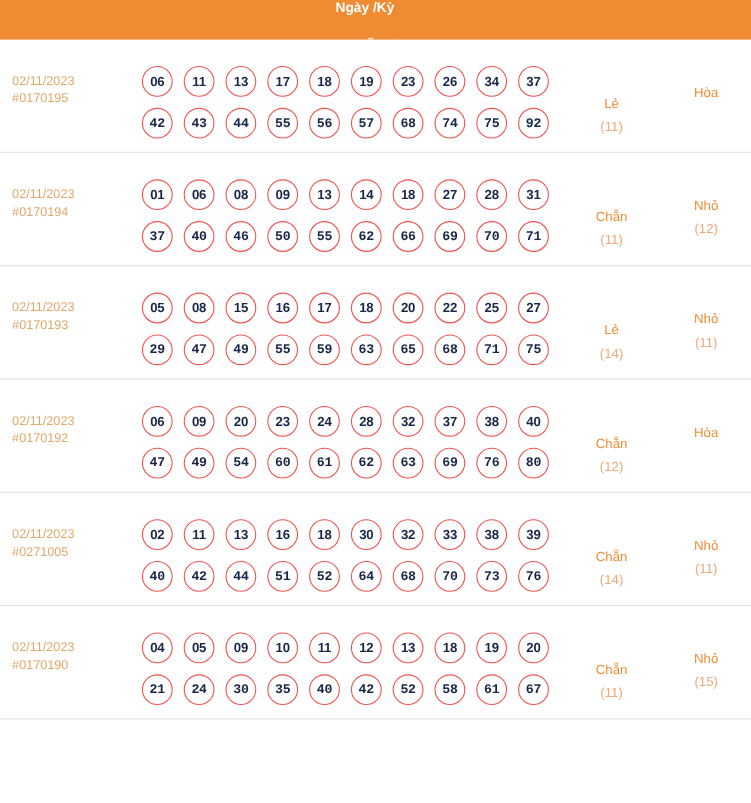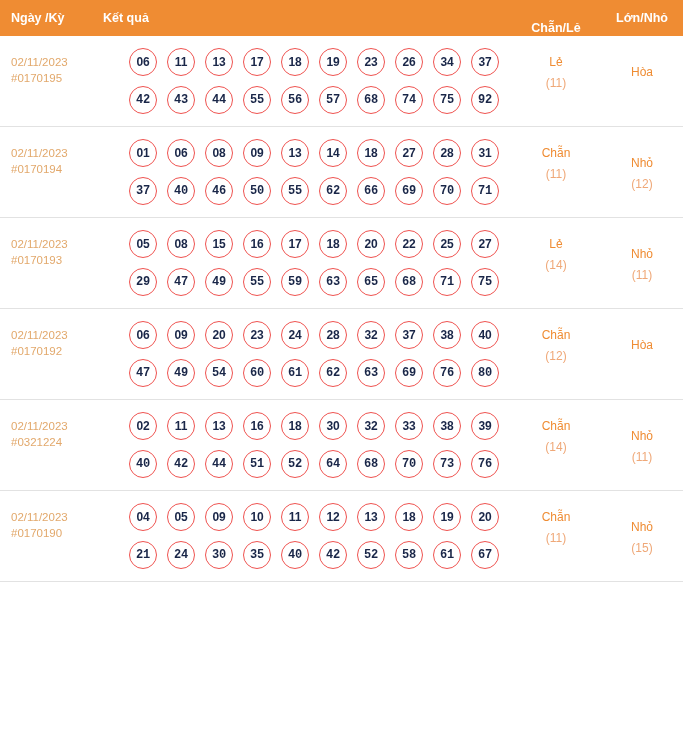--- a/index.html
+++ b/index.html
@@ -21,20 +21,21 @@
 
   
   .table-header {
     display: flex;
     align-items: center;
     height: 36px;
     background: #ef8c33;
     color: #ffffff;
     font-size: 12.5px;
     font-weight: bold;
+    flex-direction: column;
   }
   .th-date {
     width: 95px;
     padding-left: 11px;
     box-sizing: border-box;
   }
   .th-result {
     flex: 1 1 auto;
     padding-left: 8px;
     box-sizing: border-box;
@@ -52,21 +53,21 @@
   }
 
   
   .table-body {
     display: block;
   }
   .result-row {
     display: flex;
     align-items: flex-start;
     border-bottom: 1px solid #e2e2e2;
-    padding-top: 12px;
+    padding-top: 24px;
     padding-bottom: 12px;
     min-height: 91px;
     box-sizing: border-box;
     justify-content: center;
   }
 
   .cell-date {
     width: 95px;
     padding-left: 11px;
     box-sizing: border-box;
@@ -115,35 +116,34 @@
 
   .cell-parity,
   .cell-size {
     box-sizing: border-box;
     text-align: center;
     color: #ef8c33;
     font-size: 12px;
     line-height: 21px;
     padding-top: 4px;
   }
-  .cell-parity { width: 90px; }
+  .cell-parity { width: 90px; margin-top: 20px; }
   .cell-size { width: 82px; margin-top: 10px; }
 
   .tag-label { display: block; }
   .tag-count { display: block; color: #efa878; }
   .tag-count:empty { display: none; }
 </style>
 </head>
 <body>
 
 <div class="results-table">
 
   <div class="table-header">
     <div class="th-date">Ngày /Kỳ</div>
-    <div class="th-result">Kết quả</div>
     <div class="th-parity">Chẵn/Lẻ</div>
     <div class="th-size">Lớn/Nhỏ</div>
   </div>
 
   <div class="table-body" id="table-body">
       <div class="result-row">
         <div class="cell-date">
           <span class="date-line">02/11/2023</span>
           <span class="period-line">#0170195</span>
         </div>
@@ -296,21 +296,21 @@
           <span class="tag-label">Chẵn</span>
           <span class="tag-count">(12)</span>
         </div>
         <div class="cell-size">
           <span class="tag-label">Hòa</span>
         </div>
       </div>
       <div class="result-row">
         <div class="cell-date">
           <span class="date-line">02/11/2023</span>
-          <span class="period-line">#0321224</span>
+          <span class="period-line">#0271005</span>
         </div>
         <div class="cell-result">
           <div class="ball-row">
             <div class="ball">02</div>
             <div class="ball">11</div>
             <div class="ball">13</div>
             <div class="ball">16</div>
             <div class="ball">18</div>
             <div class="ball">30</div>
             <div class="ball">32</div>

